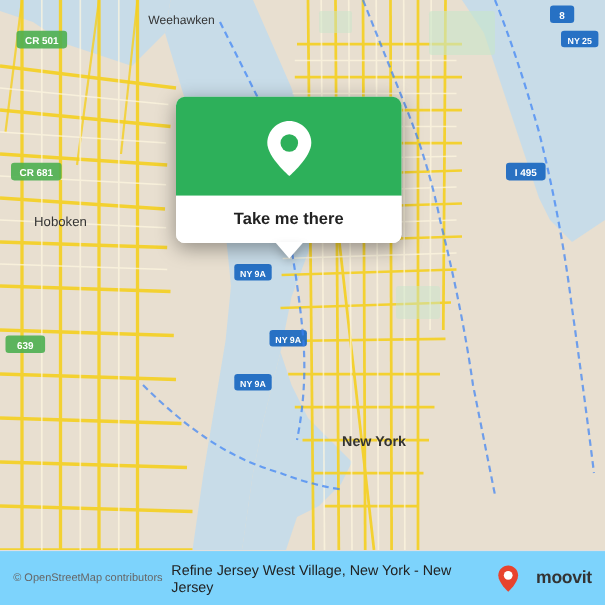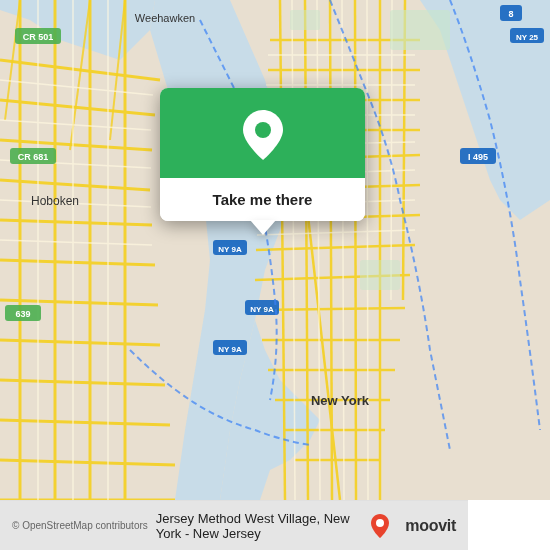--- a/index.html
+++ b/index.html
@@ -264,23 +264,23 @@
         <circle cx="22" cy="22" r="8" fill="#2db05a"></circle>
       </svg>
     </div>
 
     <button id="popup-button" style="width:100%; padding:13px 0; font-size:15px; font-weight:600; color:#222; text-align:center; cursor:pointer; background:white; border:none; outline:none; border-radius:0 0 8px 8px;">Take me there</button>
 
     <div id="popup-arrow" style="position:absolute; bottom:-14px; left:50%; transform:translateX(-50%); width:0; height:0; border-left:13px solid transparent; border-right:13px solid transparent; border-top:15px solid white;"></div>
   </div>
 </div>
 
-<div id="bottom-bar" style="width:468px; height:50px; background:#e5e5e5; display:flex; align-items:center; padding:0 12px; border-top:1px solid #e0e0e0; gap:8px;">
+<div id="bottom-bar" style="width:550px; height:50px; background:#7dd3fc; display:flex; align-items:center; padding:0 12px; border-top:1px solid #e0e0e0; gap:8px;">
   <span id="osm-credit" style="font-size:10px; color:#666;">© OpenStreetMap contributors</span>
-  <span id="location-label" style="font-size:13px; color:#222; font-weight:500; flex:1;">Jersey Method West Village, New York - New Jersey</span>
+  <span id="location-label" style="font-size:13px; color:#222; font-weight:500; flex:1;">Refine Jersey West Village, New York - New Jersey</span>
 
   <div id="moovit-logo" style="display:flex; align-items:center; gap:15px;">
 
     <svg width="20" height="26" viewBox="0 0 20 26">
       <path d="M10 1 C5 1 1 5 1 10 C1 17 10 25 10 25 C10 25 19 17 19 10 C19 5 15 1 10 1 Z" fill="#e8432d"></path>
       <circle cx="10" cy="10" r="4" fill="white"></circle>
     </svg>
     <span style="font-size:16px; font-weight:700; color:#333; letter-spacing:-0.3px;">moovit</span>
   </div>
 </div>

